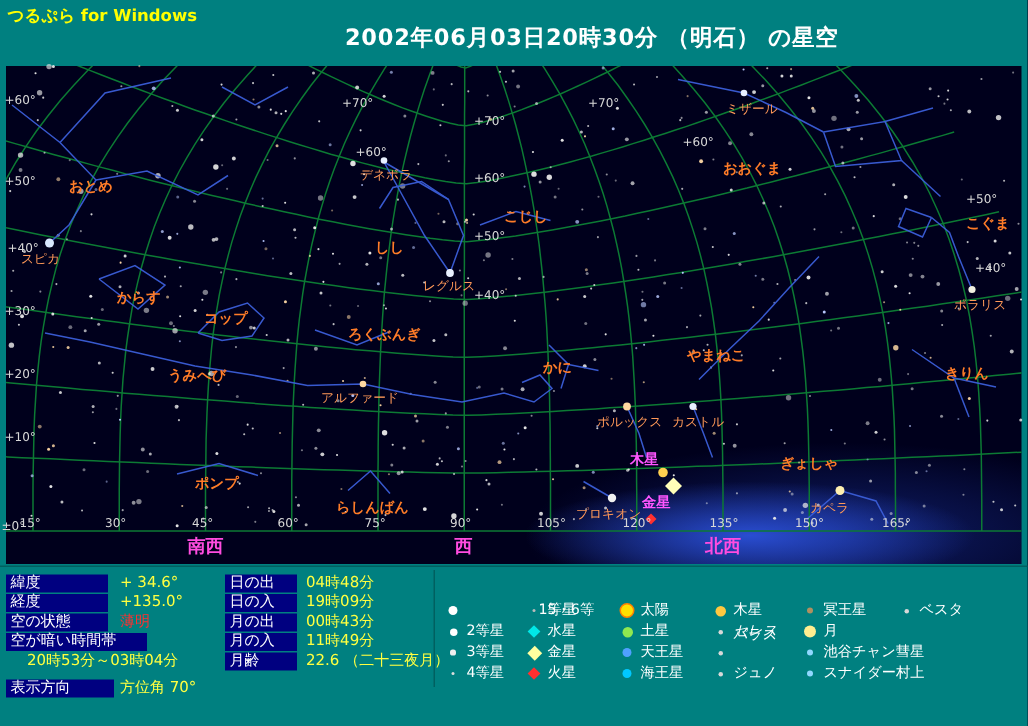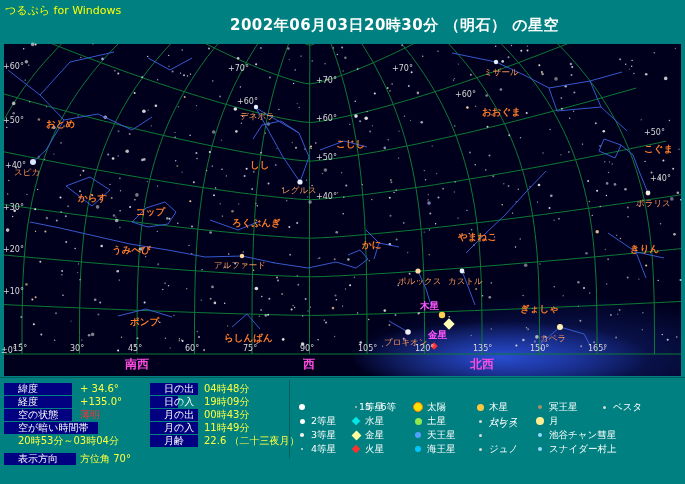--- a/index.html
+++ b/index.html
@@ -1,24 +1,24 @@
 <!DOCTYPE html>
 <html><head>
 <meta charset="utf-8">
 <style>
   html,body{margin:0;padding:0}
   body{width:685px;height:484px;position:relative;background:#008080;overflow:hidden;
        font-family:"DejaVu Sans",sans-serif;}
-  .app-title{position:absolute;left:5px;top:3px;font-size:11px;font-weight:normal;color:#ffff00;white-space:nowrap}
+  .app-title{position:absolute;left:5px;top:3px;font-size:11px;font-weight:bold;color:#ffff00;white-space:nowrap}
   .main-title{position:absolute;left:0;top:16px;width:685px;box-sizing:border-box;padding-left:104px;
               text-align:center;font-size:15px;font-weight:bold;color:#ffffff;letter-spacing:.5px;white-space:nowrap}
   .chart-wrap{position:absolute;left:0;top:0;width:685px;height:377px}
   .panel{position:absolute;left:0;top:377px;width:685px;height:107px;background:#008080;border-top:1px solid #006060}
   .lbl{position:absolute;background:#000080;color:#ffffff;font-size:10px;line-height:12px;height:12px;
-       padding:0 14px;white-space:nowrap;box-sizing:border-box}
+       padding:0 3px;white-space:nowrap;box-sizing:border-box}
   .val{position:absolute;color:#ffff40;font-size:10px;line-height:12px;white-space:nowrap}
   .val.alert{color:#ff3030}
   .leg-lab{position:absolute;color:#ffffff;font-size:9.5px;line-height:12px;white-space:nowrap}
   .leg-ic{position:absolute;width:12px;height:12px;display:flex;align-items:center;justify-content:center}
   .leg-ic span{display:block}
   .vsep{position:absolute;left:289px;top:2px;height:78px;width:1px;background:#006060}
 </style>
 </head>
 <body>
 
@@ -719,21 +719,21 @@
       <div class="lbl" style="left: 4px; top: 18px; width: 68px;">経度</div>
       <div class="val" style="left: 80px; top: 18px;">+135.0°</div>
       <div class="lbl" style="left: 4px; top: 31px; width: 68px;">空の状態</div>
       <div class="val alert" style="left: 80px; top: 31px; text-align: right;">薄明</div>
       <div class="lbl" style="left: 4px; top: 44px; width: 94px;">空が暗い時間帯</div>
       <div class="val" style="left: 18px; top: 57px;">20時53分～03時04分</div>
       <div class="lbl" style="left: 4px; top: 75px; width: 72px;">表示方向</div>
       <div class="val" style="left: 80px; top: 75px;">方位角 70°</div>
       <div class="lbl" style="left: 150px; top: 5px; width: 48px;">日の出</div>
       <div class="val" style="left: 204px; top: 5px;">04時48分</div>
-      <div class="lbl" style="left: 150px; top: 18px; width: 27px;">日の入</div>
+      <div class="lbl" style="left: 150px; top: 18px; width: 48px;">日の入</div>
       <div class="val" style="left: 204px; top: 18px;">19時09分</div>
       <div class="lbl" style="left: 150px; top: 31px; width: 48px;">月の出</div>
       <div class="val" style="left: 204px; top: 31px;">00時43分</div>
       <div class="lbl" style="left: 150px; top: 44px; width: 48px;">月の入</div>
       <div class="val" style="left: 204px; top: 44px;">11時49分</div>
       <div class="lbl" style="left: 150px; top: 57px; width: 48px;">月齢</div>
       <div class="val" style="left: 204px; top: 57px;">22.6 （二十三夜月）</div>
     </div>
   <div class="vsep"></div>
   <div id="legend">

